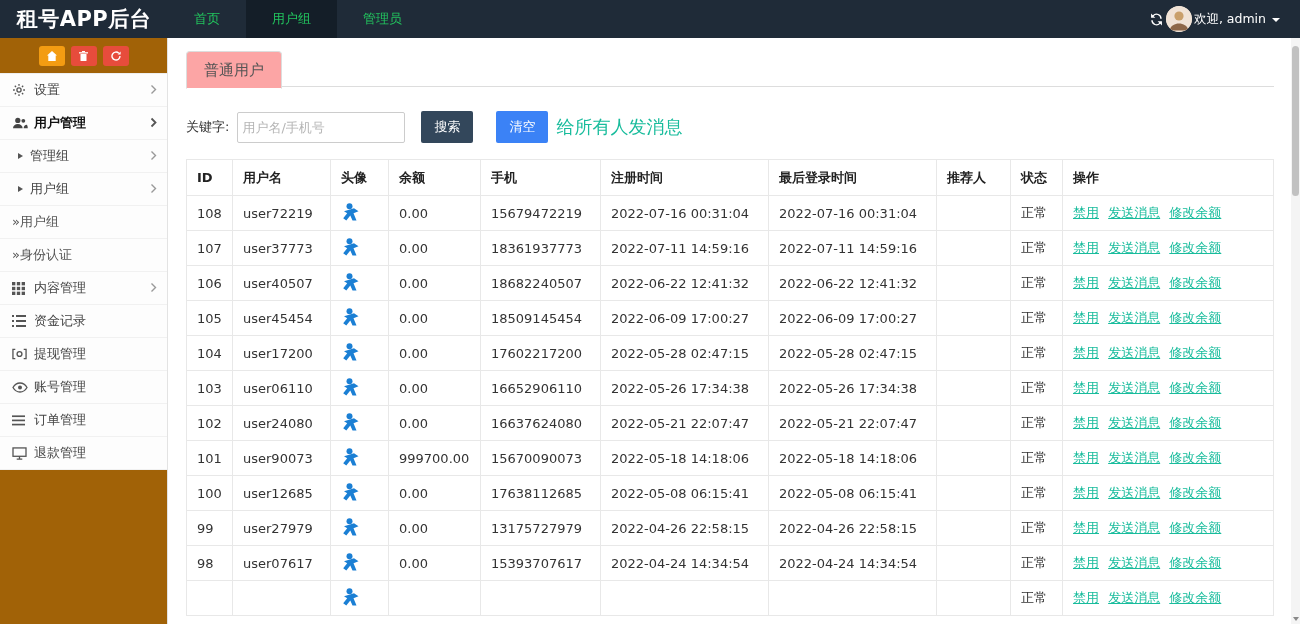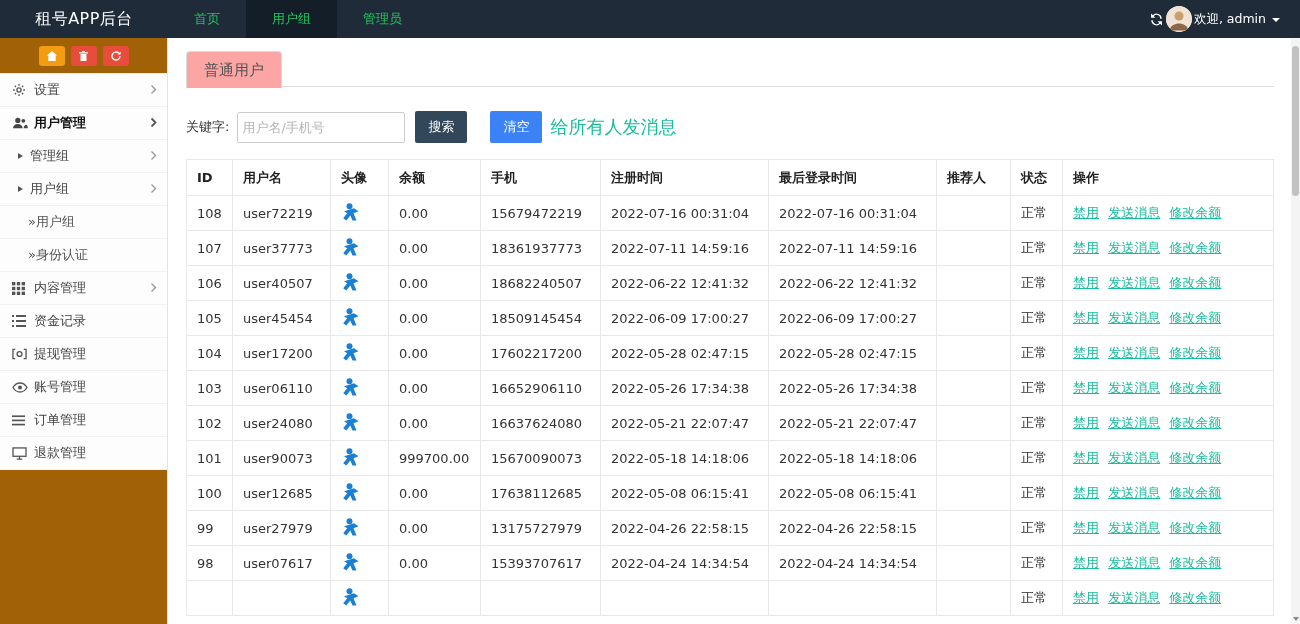--- a/index.html
+++ b/index.html
@@ -2,53 +2,53 @@
 <html><head>
 <meta charset="utf-8">
 <style>
   *{box-sizing:border-box;margin:0;padding:0}
   html,body{width:1300px;height:624px;overflow:hidden}
   body{font-family:"DejaVu Sans","Liberation Sans",sans-serif;font-size:13px;color:#333;background:#fff;position:relative}
   a{text-decoration:none;cursor:pointer}
 
   
   .navbar{position:absolute;top:0;left:0;right:0;height:38px;background:#1f2b38;display:flex;align-items:stretch;color:#fff;z-index:20}
-  .brand{width:168px;display:flex;align-items:center;justify-content:center;font-weight:normal;font-size:16px;letter-spacing:.5px}
+  .brand{width:168px;display:flex;align-items:center;justify-content:center;font-weight:bold;font-size:21px;letter-spacing:.5px}
   .nav-item{padding:0 26px;display:flex;align-items:center;font-size:13px;color:#22c55e;cursor:pointer}
   .nav-item.active{background:#141e28}
   .nav-right{margin-left:auto;display:flex;align-items:center;gap:2px;padding-right:20px}
   .icon-btn{display:flex;align-items:center;cursor:pointer}
   .avatar{width:26px;height:26px;border-radius:50%;overflow:hidden;background:#f0e3d6;flex:0 0 auto}
   .welcome{display:flex;align-items:center;gap:6px;font-size:12.5px;cursor:pointer}
   .caret{width:0;height:0;border-top:4px solid #fff;border-left:4px solid transparent;border-right:4px solid transparent;margin-top:1px}
 
   
   .sidebar{position:absolute;top:38px;left:0;bottom:0;width:168px;background:#a16207;border-right:1px solid #e3e3e3}
   .side-toolbar{height:36px;display:flex;align-items:center;justify-content:center;gap:6px;border-bottom:1px solid #eee}
   .tb-btn{width:26px;height:20px;border:none;border-radius:3px;display:flex;align-items:center;justify-content:center;cursor:pointer}
   .tb-btn.orange{background:#f39c12}
   .tb-btn.red{background:#e74c3c}
   .side-item{height:33px;display:flex;align-items:center;padding:0 12px;border-bottom:1px solid #f1f1f1;color:#444;font-size:13px;position:relative;cursor:pointer;background:#fdfdfd}
   .side-item .mi{width:22px;display:flex;align-items:center;flex:0 0 auto}
   .side-item .chev{position:absolute;right:10px;top:50%;transform:translateY(-50%)}
   .side-item.bold{font-weight:bold;color:#111}
   .side-item.lvl2{padding-left:18px}
-  .side-item.lvl3{padding-left:28px;color:#555}
+  .side-item.lvl3{padding-left:12px;color:#555}
   .tri{width:0;height:0;border-left:5px solid #555;border-top:3.5px solid transparent;border-bottom:3.5px solid transparent;margin-right:7px}
 
   
   .main{position:absolute;top:38px;left:168px;right:0;bottom:0;background:#fff;padding:12px 26px 0 18px;overflow:hidden}
   .tabs-row{border-bottom:1px solid #ddd;height:37px}
   .tab{display:inline-block;padding:9px 17px 8px;border:1px solid #ddd;border-bottom:1px solid #fff;border-radius:4px 4px 0 0;background:#fca5a5;color:#555;font-size:15px;position:relative;top:1px;cursor:pointer}
   .search-row{margin:24px 0 16px;display:flex;align-items:center}
   .search-label{color:#333;margin-right:8px}
   .search-input{width:168px;height:31px;border:1px solid #ccc;border-radius:2px;padding:0 4px;font-size:13px;color:#333;outline:none;font-family:inherit}
   .search-input::placeholder{color:#b5b5b5}
   .btn{height:32px;border:none;color:#fff;font-size:13px;padding:0 13px;cursor:pointer;border-radius:2px;font-family:inherit}
-  .btn-search{background:#33475b;margin-left:10px}
+  .btn-search{background:#33475b;margin-left:16px}
   .btn-clear{background:#3b82f6;margin-left:23px}
   .broadcast{color:#18bc9c;margin-left:8px;font-size:18px}
 
   table.user-table{width:100%;border-collapse:collapse;table-layout:fixed;font-size:13px}
   .user-table th,.user-table td{border:1px solid #e8e8e8;padding:0 10px;text-align:left;vertical-align:middle;overflow:hidden;white-space:nowrap}
   .user-table th{height:36px;font-weight:bold;color:#222;background:#fff}
   .user-table td{height:35px;color:#333}
   .act{color:#18bc9c;text-decoration:underline;margin-right:5px;white-space:nowrap}
   .avatar-blue{display:inline-flex;align-items:center}
 

